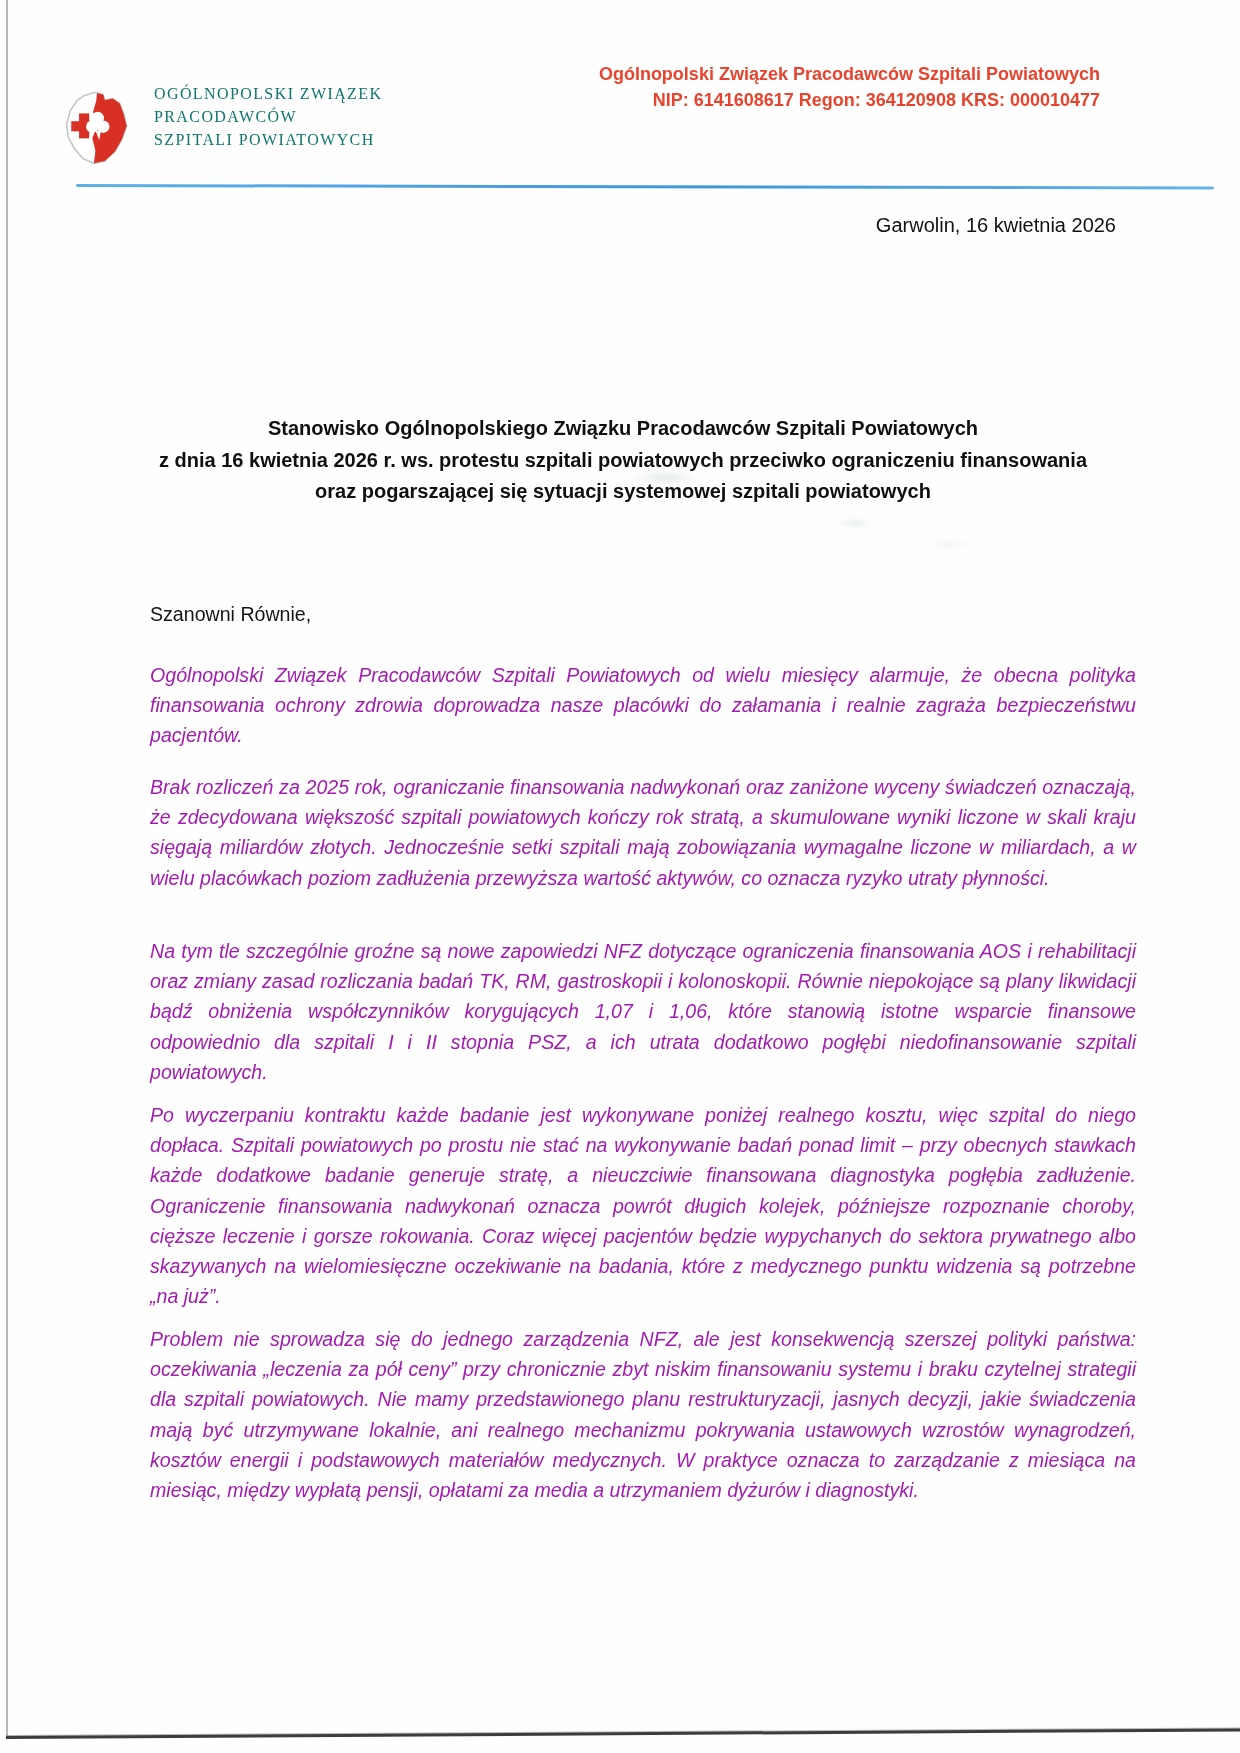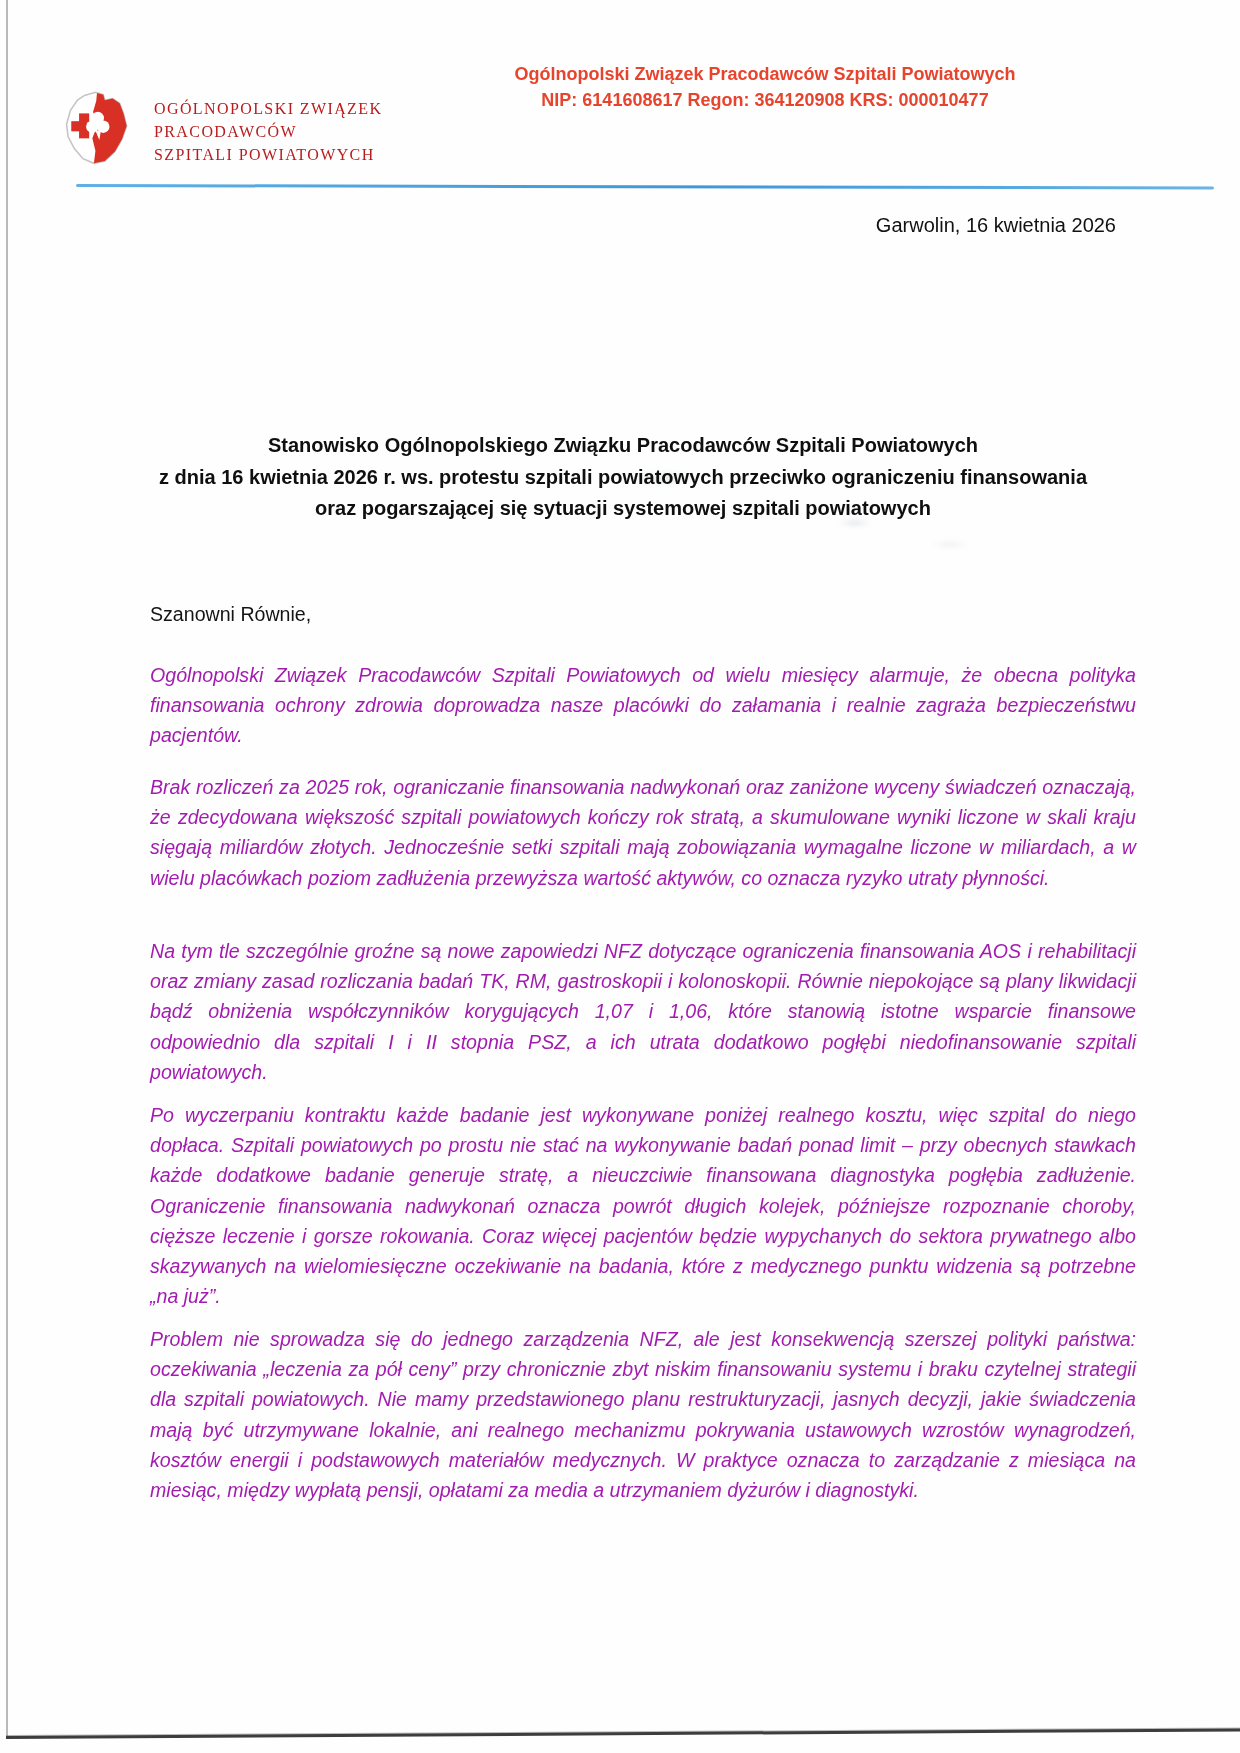--- a/index.html
+++ b/index.html
@@ -21,47 +21,47 @@
     position:absolute;left:6px;top:1736px;width:1234px;height:3px;
     background:#3d3d3d;
     transform:rotate(-0.35deg);transform-origin:left center;
     box-shadow:0 -1px 0 rgba(120,120,120,.5);
   }
   
   .logo{
     position:absolute;left:58px;top:86px;width:78px;height:86px;
   }
   .org-name{
-    position:absolute;left:154px;top:97px;
+    position:absolute;left:154px;top:82px;
     font-family:"Liberation Serif", serif;
     font-size:16px;line-height:23px;
     letter-spacing:1.4px;
-    color:#b91c1c;
+    color:#0f766e;
     text-transform:uppercase;
   }
   .contact{
     position:absolute;left:430px;top:62px;width:670px;
-    text-align:center;
+    text-align:right;
     color:#e8432c;
     font-size:18px;line-height:25.5px;
     font-weight:bold;
   }
   .rule{
     position:absolute;left:76px;top:184px;width:1138px;height:3px;
     background:linear-gradient(90deg,#5fb0e6,#3e97d8 55%,#6ab4e4);
     transform:rotate(0.12deg);transform-origin:left center;
     border-radius:2px;
   }
   .date-line{
     position:absolute;left:640px;top:214px;width:476px;
     text-align:right;
     font-size:20px;color:#111;
   }
   .doc-title{
-    position:absolute;left:80px;top:430px;width:1086px;
+    position:absolute;left:80px;top:413px;width:1086px;
     text-align:center;
     font-weight:bold;
     font-size:20px;line-height:31.5px;
     color:#0f0f0f;
   }
   .salutation{
     position:absolute;left:150px;top:603px;
     font-size:19.6px;color:#141414;
   }
   .para{

